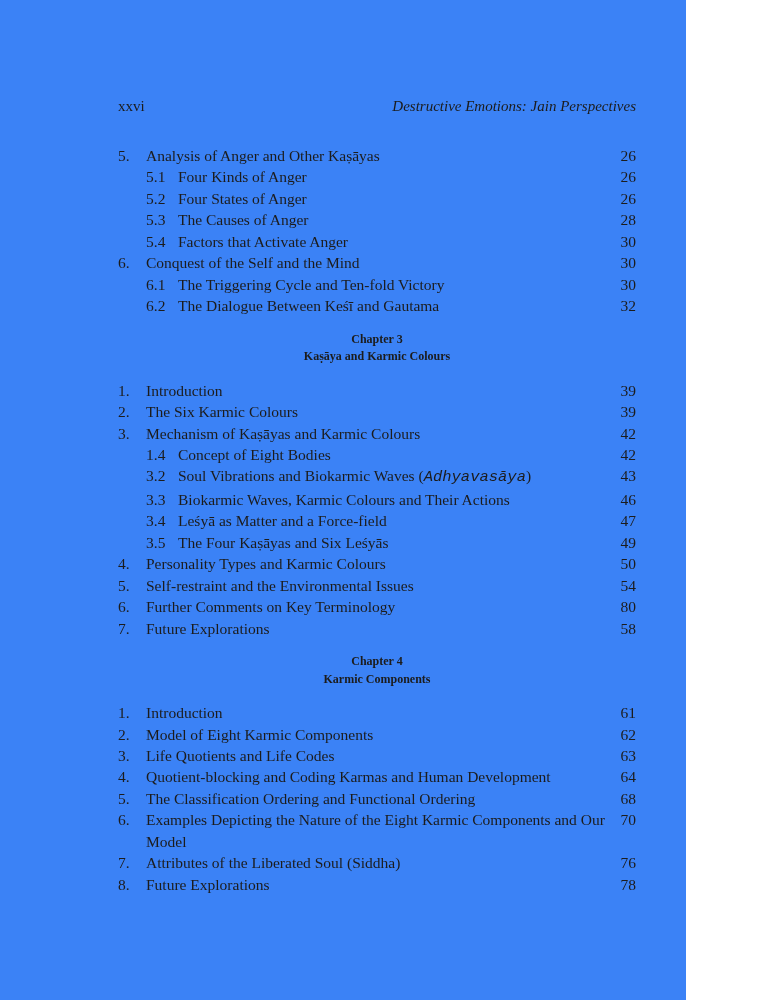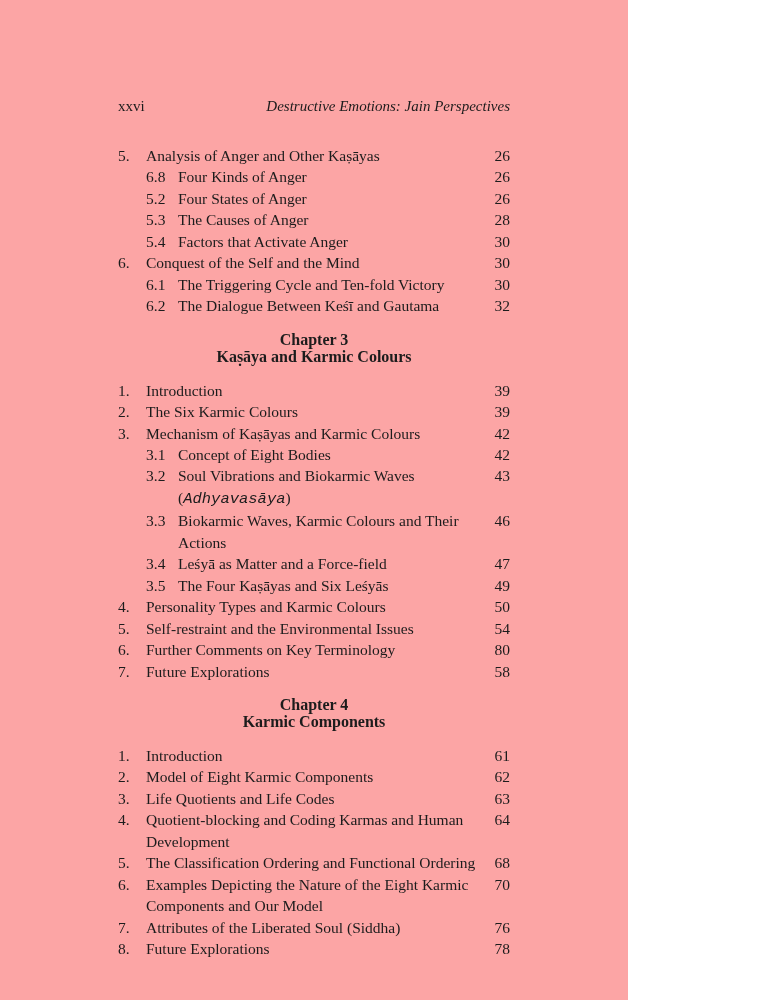--- a/index.html
+++ b/index.html
@@ -2,25 +2,25 @@
 <html><head>
 <meta charset="utf-8">
 <style>
   html, body {
     margin: 0;
     padding: 0;
     background: #ffffff;
   }
   .page {
     position: relative;
-    width: 628px;
+    width: 686px;
     height: 1000px;
-    background: #fca5a5;
+    background: #3b82f6;
     box-sizing: border-box;
-    padding: 97px 118px 0 118px;
+    padding: 97px 50px 0 118px;
     font-family: "Liberation Serif", serif;
     color: #1c1c1c;
     overflow: hidden;
   }
   .running-header {
     display: flex;
     justify-content: space-between;
     align-items: baseline;
     font-size: 15px;
     line-height: 19px;
@@ -31,21 +31,21 @@
   }
   .running-header .running-title {
     font-style: italic;
   }
   .toc {
     font-size: 15.5px;
   }
   .chapter-heading {
     text-align: center;
     font-weight: bold;
-    font-size: 16px;
+    font-size: 12px;
     line-height: 17.5px;
     margin-top: 14px;
     margin-bottom: 14px;
   }
   .toc-row {
     display: flex;
     align-items: baseline;
     line-height: 21.45px;
     white-space: nowrap;
   }
@@ -83,21 +83,21 @@
     <span class="running-title">Destructive Emotions: Jain Perspectives</span>
   </div>
   <div class="toc" id="toc">
       <div>
         <div class="toc-row">
           <span class="num">5.</span>
           <span class="title"><span>Analysis of Anger and Other Kaṣāyas</span></span>
           <span class="pagenum">26</span>
         </div>
         <div class="toc-row sub">
-          <span class="num">6.8</span>
+          <span class="num">5.1</span>
           <span class="title"><span>Four Kinds of Anger</span></span>
           <span class="pagenum">26</span>
         </div>
         <div class="toc-row sub">
           <span class="num">5.2</span>
           <span class="title"><span>Four States of Anger</span></span>
           <span class="pagenum">26</span>
         </div>
         <div class="toc-row sub">
           <span class="num">5.3</span>
@@ -139,21 +139,21 @@
           <span class="num">2.</span>
           <span class="title"><span>The Six Karmic Colours</span></span>
           <span class="pagenum">39</span>
         </div>
         <div class="toc-row">
           <span class="num">3.</span>
           <span class="title"><span>Mechanism of Kaṣāyas and Karmic Colours</span></span>
           <span class="pagenum">42</span>
         </div>
         <div class="toc-row sub">
-          <span class="num">3.1</span>
+          <span class="num">1.4</span>
           <span class="title"><span>Concept of Eight Bodies</span></span>
           <span class="pagenum">42</span>
         </div>
         <div class="toc-row sub">
           <span class="num">3.2</span>
           <span class="title"><span>Soul Vibrations and Biokarmic Waves (</span><span class="it">Adhyavasāya</span><span>)</span></span>
           <span class="pagenum">43</span>
         </div>
         <div class="toc-row sub">
           <span class="num">3.3</span>

